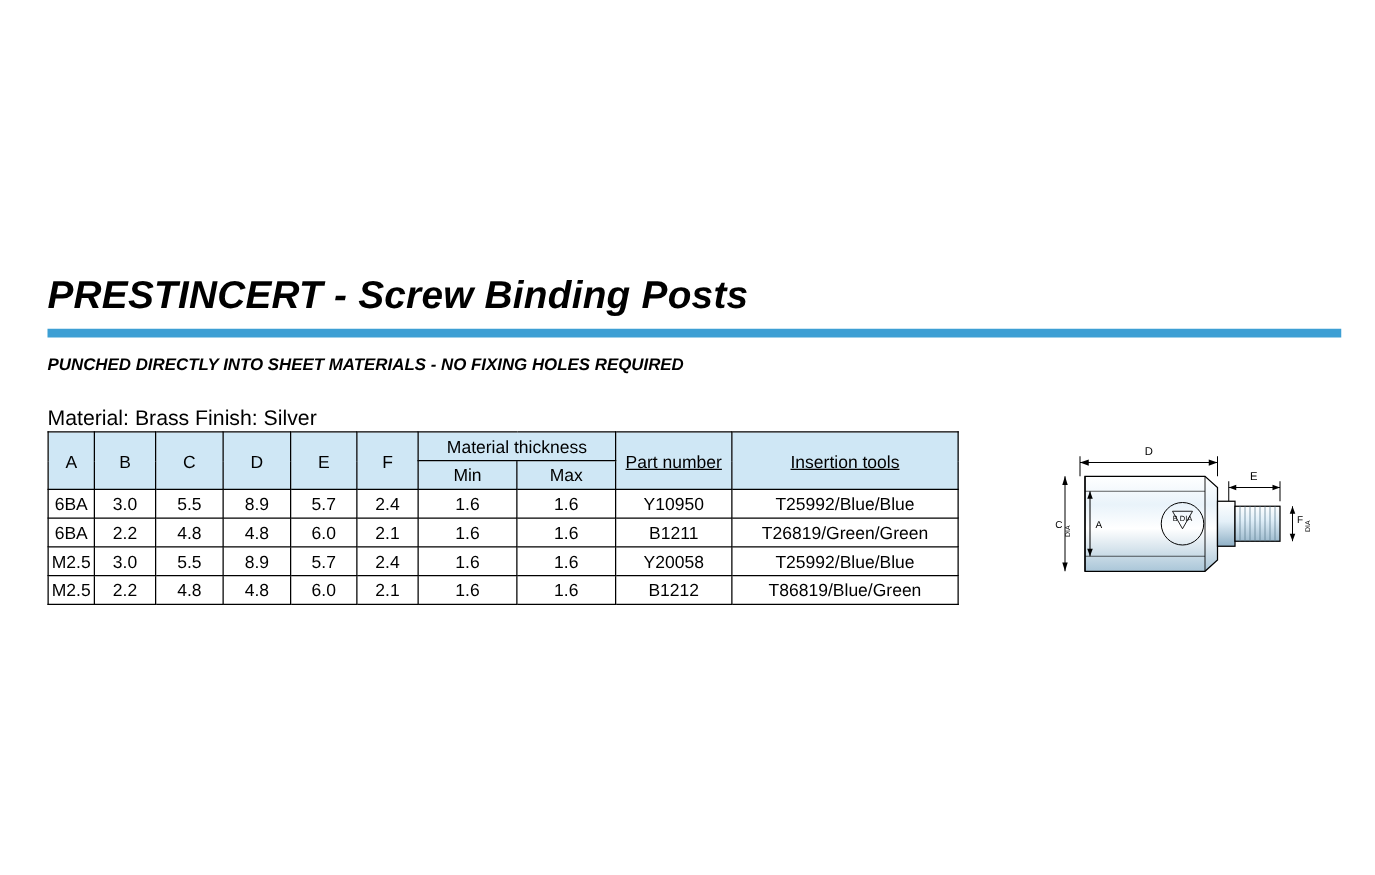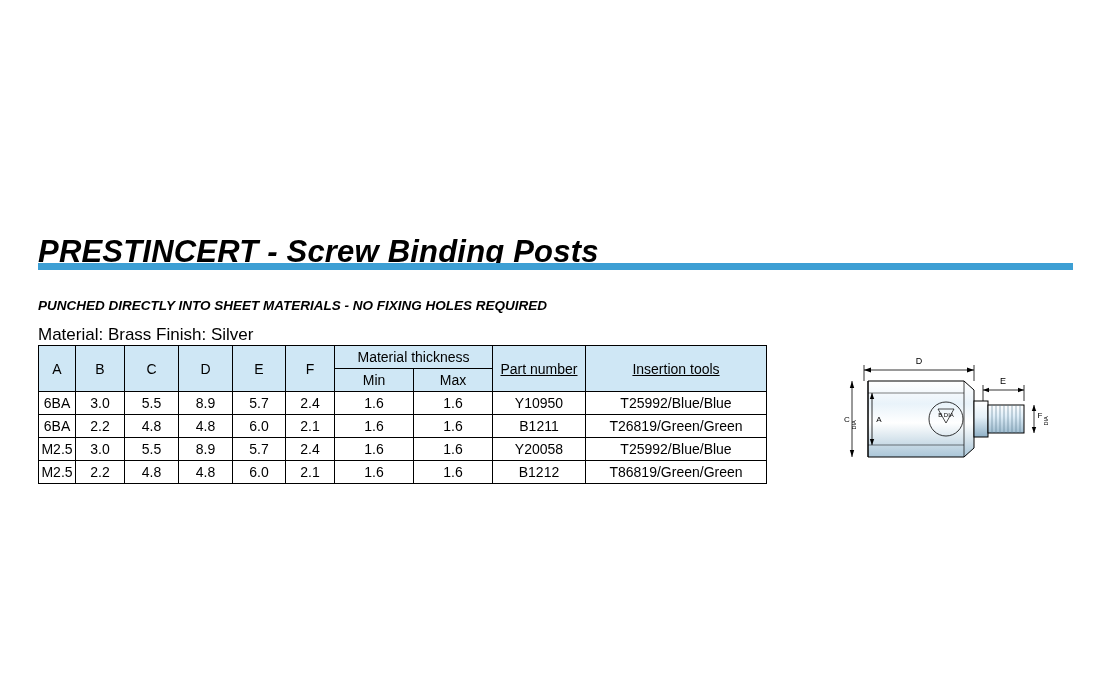--- a/index.html
+++ b/index.html
@@ -24,39 +24,37 @@
   }
   .title {
     position: absolute;
     left: 38px;
     top: 218px;
     font-size: 31px;
     font-style: italic;
     font-weight: bold;
     letter-spacing: 0.2px;
     white-space: nowrap;
-    margin-top: 16px;
   }
   .rule {
     position: absolute;
     left: 38px;
     top: 263px;
     width: 1035px;
     height: 7px;
     background: #3d9fd4;
   }
   .subhead {
     position: absolute;
     left: 38px;
     top: 284px;
     font-size: 13.5px;
     font-weight: bold;
     font-style: italic;
     white-space: nowrap;
-    margin-top: 14px;
   }
   .desc1 {
     position: absolute;
     left: 38px;
     top: 304px;
     font-size: 14.5px;
     white-space: nowrap;
   }
   .desc2 {
     position: absolute;
@@ -205,21 +203,21 @@
         <tr>
           <td>M2.5</td>
           <td>2.2</td>
           <td>4.8</td>
           <td>4.8</td>
           <td>6.0</td>
           <td>2.1</td>
           <td>1.6</td>
           <td>1.6</td>
           <td class="part">B1212</td>
-          <td class="tools">T86819/Green/Green</td>
+          <td class="tools">T86819/Blue/Green</td>
         </tr>
       </tbody>
     </table>
   </div>
 
   <div class="drawing">
     <svg width="230" height="140" viewBox="0 0 230 140">
       <defs>
         <linearGradient id="bodyGrad" x1="0" y1="0" x2="0" y2="1">
           <stop offset="0%" stop-color="#ffffff"></stop>

